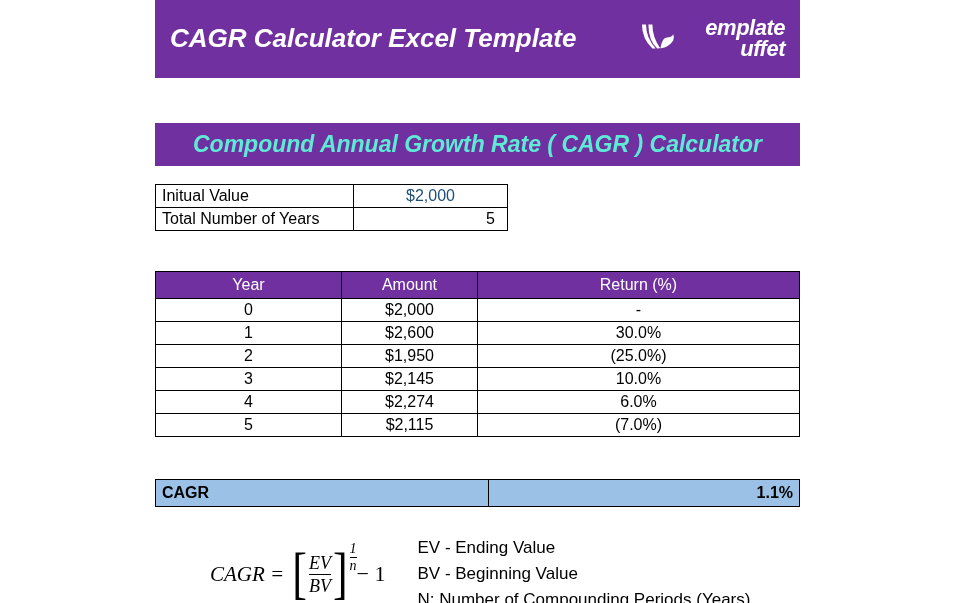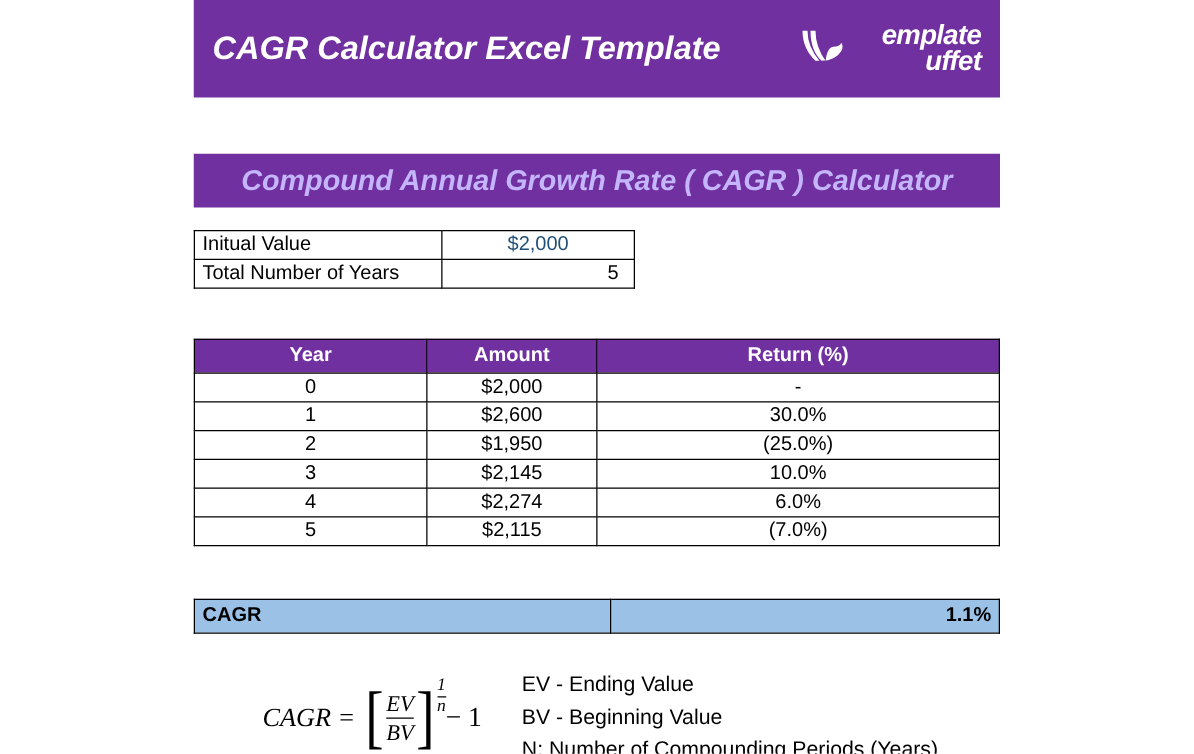--- a/index.html
+++ b/index.html
@@ -36,21 +36,21 @@
       height: 32px;
     }
     .logo-text {
       font-size: 22px;
       font-weight: 600;
       letter-spacing: -0.5px;
       line-height: 0.95;
     }
     .subtitle-band {
       background: #7030a0;
-      color: #c4b5fd;
+      color: #5eead4;
       font-size: 23px;
       font-weight: bold;
       padding: 8px 0;
       text-align: center;
       margin-top: 45px;
       font-style: italic;
     }
     .inputs {
       margin-top: 18px;
       border-collapse: collapse;
@@ -75,21 +75,21 @@
     }
     .data-table {
       border-collapse: collapse;
       width: 100%;
       margin-top: 40px;
       font-size: 16px;
     }
     .data-table th {
       background: #7030a0;
       color: #fff;
-      font-weight: bold;
+      font-weight: normal;
       padding: 4px 0;
       border: 1px solid #000;
       margin-top: 44px;
     }
     .data-table td {
       border: 1px solid #000;
       text-align: center;
       padding: 1px 0;
       height: 20px;
     }

